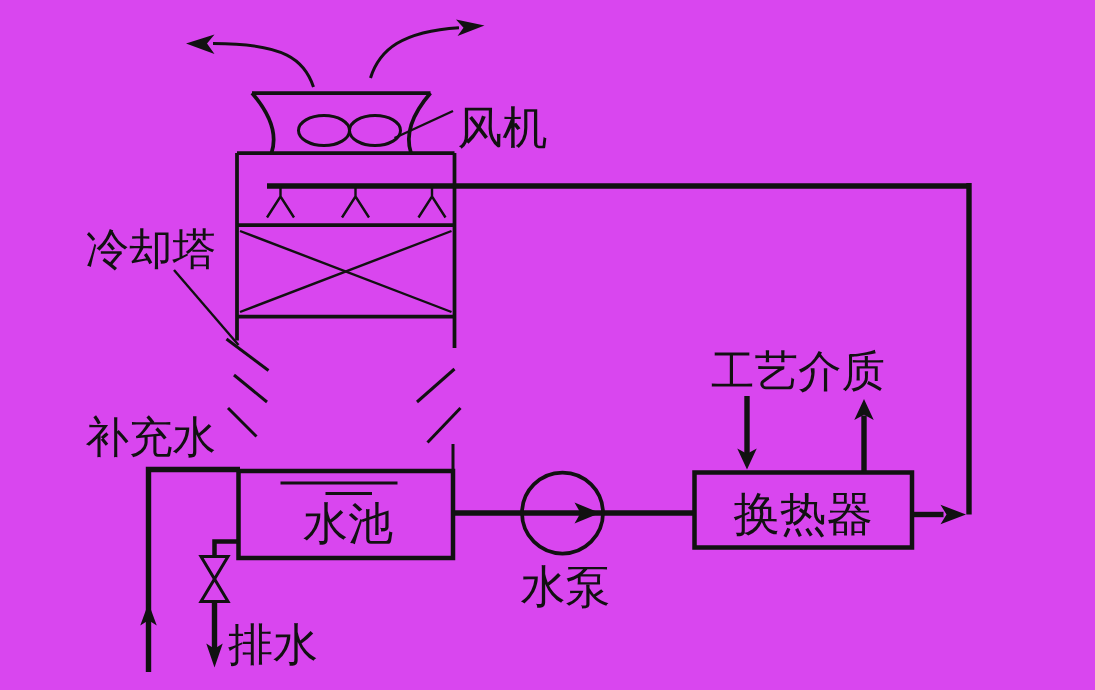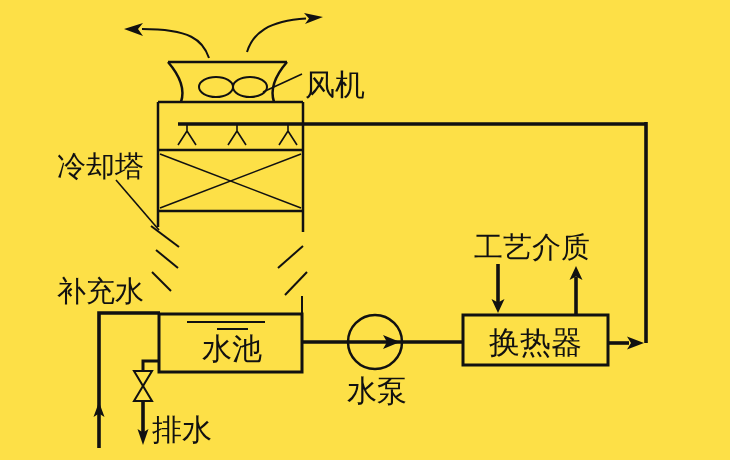--- a/index.html
+++ b/index.html
@@ -1,19 +1,19 @@
 <!DOCTYPE html>
 <html><head>
 <meta charset="utf-8">
 <style>
   html,body{margin:0;padding:0;background:#ffffff;}
   #stage{
     position:relative;
     width:730px;height:460px;
-    background:#fde047;
+    background:#d946ef;
     overflow:hidden;
     font-family:"Liberation Serif","DejaVu Serif",serif;
   }
   svg{position:absolute;left:0;top:0;}
   svg text{
     font-family:"Liberation Serif","DejaVu Serif",serif;
     fill:#111111;
   }
   .lbl{font-size:29px;}
   .lbl-lg{font-size:30px;}

